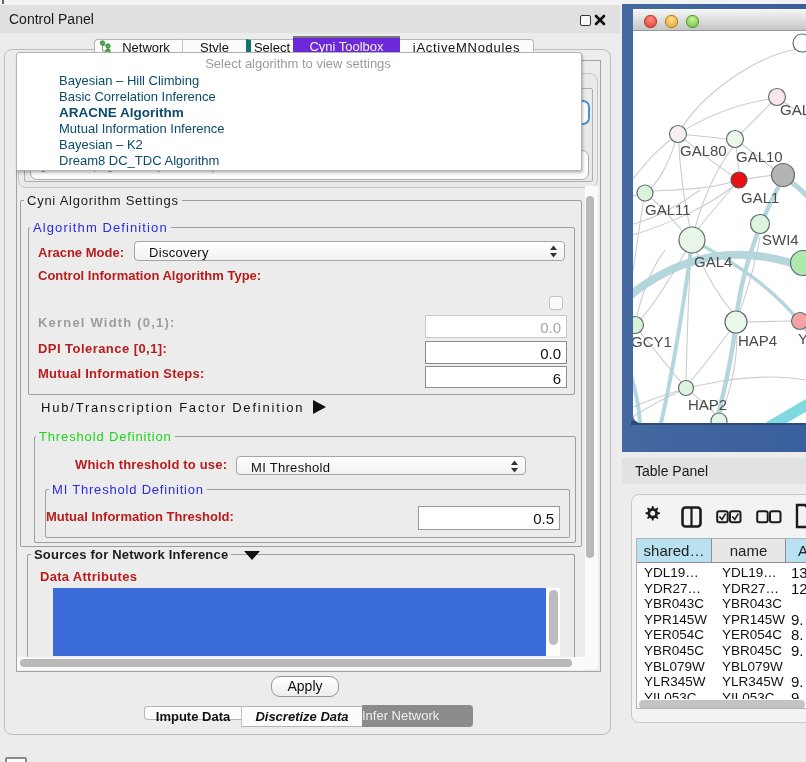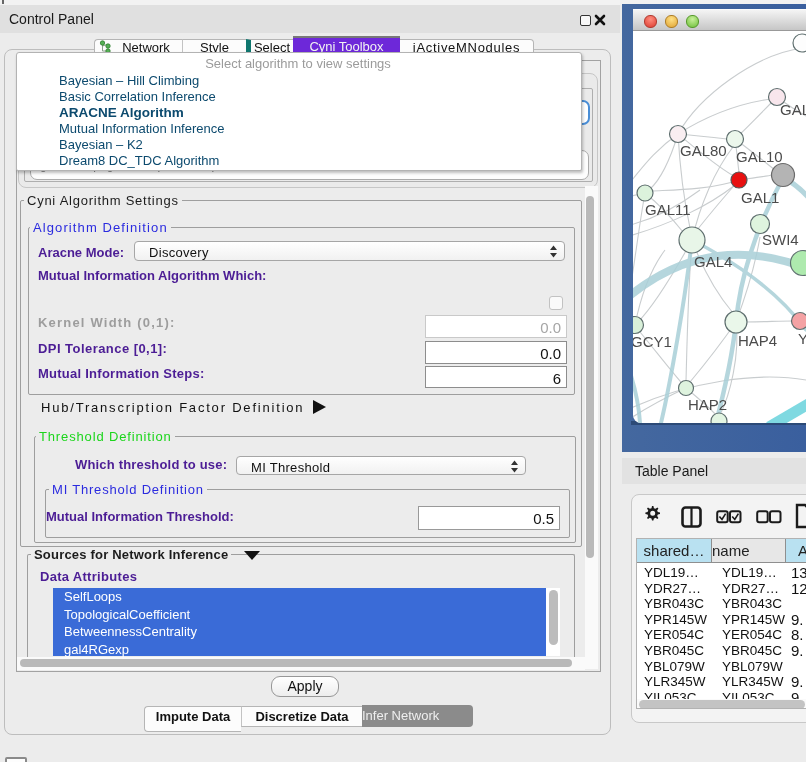--- a/index.html
+++ b/index.html
@@ -1,20 +1,20 @@
 <!DOCTYPE html>
 <html><head>
 <meta charset="utf-8">
 <style>
   html,body{margin:0;padding:0;}
   #root{position:relative;width:806px;height:762px;background:#ececec;
     font-family:"Liberation Sans", sans-serif;overflow:hidden;}
   .abs{position:absolute;}
   .b{font-weight:bold;}
-  .lbl{position:absolute;font-size:13px;font-weight:bold;color:#4c1d95;white-space:nowrap;}
+  .lbl{position:absolute;font-size:13px;font-weight:bold;color:#b91c1c;white-space:nowrap;}
   .dis{color:#9d9d9d;}
   .tb{position:absolute;border:1px solid #9e9e9e;border-radius:2px;}
   .tbt{position:absolute;font-size:13px;background:#ececec;padding:0 3px;white-space:nowrap;}
   .combo{position:absolute;border:1px solid #a6a6a6;border-radius:4px;
     background:linear-gradient(#ffffff,#f1f1f1);box-sizing:border-box;}
   .combo .ct{position:absolute;left:14px;top:3px;font-size:13px;color:#111;letter-spacing:0.3px;}
   .field{position:absolute;background:#fff;border:1px solid #8d8d8d;box-sizing:border-box;
     font-size:15px;color:#111;text-align:right;padding:3px 5px 0 8px;}
   .tabw{position:absolute;background:#fcfcfc;border-top:1px solid #b5b5b5;
     border-bottom:1px solid #b5b5b5;box-sizing:border-box;color:#111;
@@ -63,21 +63,21 @@
   <div class="tbt" style="left:30px;top:220px;color:#2b2bdf;letter-spacing:1.1px;">Algorithm Definition</div>
 
   <div class="lbl" style="left:38px;top:245px;">Aracne Mode:</div>
   <div class="combo" style="left:134px;top:241px;width:431px;height:20px;padding-left:43px;">
     <span class="ct">Discovery</span>
     <svg style="position:absolute;right:6px;top:3px;" width="9" height="13" viewBox="0 0 9 13">
         <path d="M4.5,0.5 L8,5 L1,5 Z M4.5,12.5 L8,8 L1,8 Z" fill="#333"></path>
       </svg>
   </div>
 
-  <div class="lbl" style="left:38px;top:268px;">Mutual Information Algorithm Which:</div>
+  <div class="lbl" style="left:38px;top:268px;">Control Information Algorithm Type:</div>
 
   <div class="abs" style="left:549px;top:296px;width:12px;height:12px;border:1px solid #c2c2c2;border-radius:3px;background:#fafafa;"></div>
 
   <div class="lbl dis" style="left:38px;top:315px;letter-spacing:1.2px;">Kernel Width (0,1):</div>
   <div class="field" style="left:425px;top:315px;width:142px;height:23px;border-color:#c9c9c9;color:#a6a6a6;">0.0</div>
 
   <div class="lbl" style="left:38px;top:341px;letter-spacing:0.45px;">DPI Tolerance [0,1]:</div>
   <div class="field" style="left:425px;top:341px;width:142px;height:23px;">0.0</div>
 
   <div class="lbl" style="left:38px;top:366px;letter-spacing:0.25px;">Mutual Information Steps:</div>
@@ -105,31 +105,30 @@
 
   <div class="tb" style="left:27px;top:554px;width:546px;height:104px;border-bottom:none;"></div>
   <div class="tbt b" style="left:31px;top:547px;color:#1c1c1c;letter-spacing:0.2px;">Sources for Network Inference</div>
   <div class="abs" style="left:244px;top:551px;width:0;height:0;border-left:8px solid transparent;border-right:8px solid transparent;border-top:9px solid #111;"></div>
 
   <div class="lbl" style="left:40px;top:569px;letter-spacing:0.3px;">Data Attributes</div>
 
   <div class="abs" style="left:53px;top:588px;width:507px;height:68px;background:#fff;"></div>
   <div class="abs" style="left:53px;top:588px;width:493px;height:68px;background:#3a6bd7;"></div>
   <div class="abs" style="left:549px;top:590px;width:9px;height:55px;background:#bcbcbc;border-radius:4.5px;"></div>
-  <div class="abs" style="left:64px;top:588px;font-size:13px;color:#fff;line-height:17.7px;">SelfLoops<br>TopologicalCoefficient<br>BetweennessCentrality<br>gal4RGexp</div>
 
   <div class="abs" style="left:585px;top:186px;width:13px;height:483px;background:#fafafa;"></div>
   <div class="abs" style="left:586px;top:196px;width:8px;height:362px;background:#b9b9b9;border-radius:4px;"></div>
   <div class="abs" style="left:17px;top:657px;width:568px;height:13px;background:#fafafa;"></div>
   <div class="abs" style="left:20px;top:659px;width:552px;height:8px;background:#b9b9b9;border-radius:4px;"></div>
 
   <div class="abs" style="left:271px;top:676px;width:66px;height:19px;border:1px solid #979797;border-radius:9px;background:linear-gradient(#ffffff,#ededed);text-align:center;font-size:14px;color:#111;line-height:18px;">Apply</div>
 
-  <div class="tabw b" style="left:144px;top:706px;width:97px;height:26px;border-left:1px solid #b5b5b5;border-radius:4px 0 0 4px;line-height:20px;">Impute Data</div>
-  <div class="tabw b" style="left:241px;top:706px;width:121px;height:21px;border-left:1px solid #c3c3c3;line-height:20px;">Discretize Data</div>
+  <div class="tabw b" style="left:144px;top:706px;width:97px;height:14px;border-left:1px solid #b5b5b5;border-radius:4px 0 0 4px;line-height:20px;">Impute Data</div>
+  <div class="tabw b" style="left:241px;top:706px;width:121px;height:21px;border-left:1px solid #c3c3c3;line-height:20px;font-style:italic;">Discretize Data</div>
   <div class="abs" style="left:362px;top:705px;width:111px;height:22px;background:#8b8b8b;color:#efefef;font-size:13px;text-align:left;line-height:22px;border-radius:0 4px 4px 0;">Infer Network</div>
 
   <div class="abs" style="left:5px;top:757px;width:18px;height:12px;border:2px solid #8a8a8a;border-radius:2px;background:#fdfdfd;"></div>
 
   <div class="abs" style="left:16px;top:52px;width:564px;height:117px;background:#fff;border:1px solid #b3b3b3;border-radius:3px 3px 2px 2px;box-shadow:1px 2px 3px rgba(0,0,0,0.25);"></div>
   <div class="abs" style="left:16px;top:56px;width:564px;text-align:center;font-size:13px;color:#9b9b9b;">Select algorithm to view settings</div>
   <div class="abs" style="left:18px;top:73px;font-size:13px;color:#0c4a6e;line-height:16px;margin-left:41px;">
     Bayesian – Hill Climbing<br>
     Basic Correlation Inference<br>
     <span class="b" style="font-size:13.5px;">ARACNE Algorithm</span><br>
@@ -246,21 +245,21 @@
   <svg class="abs" style="left:756px;top:510px;" width="26" height="14" viewBox="0 0 26 14">
     <rect x="1.2" y="1.2" width="10.5" height="11" rx="2" fill="none" stroke="#1b1b1b" stroke-width="2"></rect>
     <rect x="14" y="1.2" width="10.5" height="11" rx="2" fill="none" stroke="#1b1b1b" stroke-width="2"></rect>
   </svg>
   <svg class="abs" style="left:795px;top:503px;" width="16" height="26" viewBox="0 0 16 26">
     <path d="M2,2 L10,2 L14,6 L14,24 L2,24 Z" fill="none" stroke="#1b1b1b" stroke-width="2.4"></path>
   </svg>
 
   <div class="abs" style="left:636px;top:538px;width:170px;height:169px;background:#fff;border:1px solid #b2b2b2;border-right:none;overflow:hidden;">
     <div class="abs" style="left:0;top:0;width:75px;height:24px;background:#b9e1f1;border-right:1px solid #8f8f8f;border-bottom:1px solid #8f8f8f;box-sizing:border-box;text-align:center;font-size:15px;color:#222;line-height:23px;">shared…</div>
-    <div class="abs" style="left:75px;top:0;width:74px;height:24px;background:#e7e7e7;border-right:1px solid #8f8f8f;border-bottom:1px solid #8f8f8f;box-sizing:border-box;font-size:15px;color:#222;line-height:23px;">name</div>
+    <div class="abs" style="left:75px;top:0;width:74px;height:24px;background:#e7e7e7;border-right:1px solid #8f8f8f;border-bottom:1px solid #8f8f8f;box-sizing:border-box;text-align:center;font-size:15px;color:#222;line-height:23px;">name</div>
     <div class="abs" style="left:149px;top:0;width:60px;height:24px;background:#b9e1f1;border-bottom:1px solid #8f8f8f;box-sizing:border-box;font-size:15px;color:#222;line-height:23px;padding-left:12px;">A</div>
     <div class="abs" style="left:7px;top:26px;font-size:13.5px;color:#111;line-height:15.6px;">YDL19…<br>YDR27…<br>YBR043C<br>YPR145W<br>YER054C<br>YBR045C<br>YBL079W<br>YLR345W<br>YIL053C</div>
     <div class="abs" style="left:85px;top:26px;font-size:13.5px;color:#111;line-height:15.6px;">YDL19…<br>YDR27…<br>YBR043C<br>YPR145W<br>YER054C<br>YBR045C<br>YBL079W<br>YLR345W<br>YIL053C</div>
     <div class="abs" style="left:154px;top:26px;font-size:15px;color:#111;line-height:15.6px;">13<br>12<br>&nbsp;<br>9.<br>8.<br>9.<br>&nbsp;<br>9.<br>9.</div>
     <div class="abs" style="left:0px;top:160px;width:170px;height:12px;background:#fafafa;"></div>
     <div class="abs" style="left:2px;top:161px;width:166px;height:9px;background:#c3c3c3;border-radius:4.5px;"></div>
   </div>
 
 </div>
 

